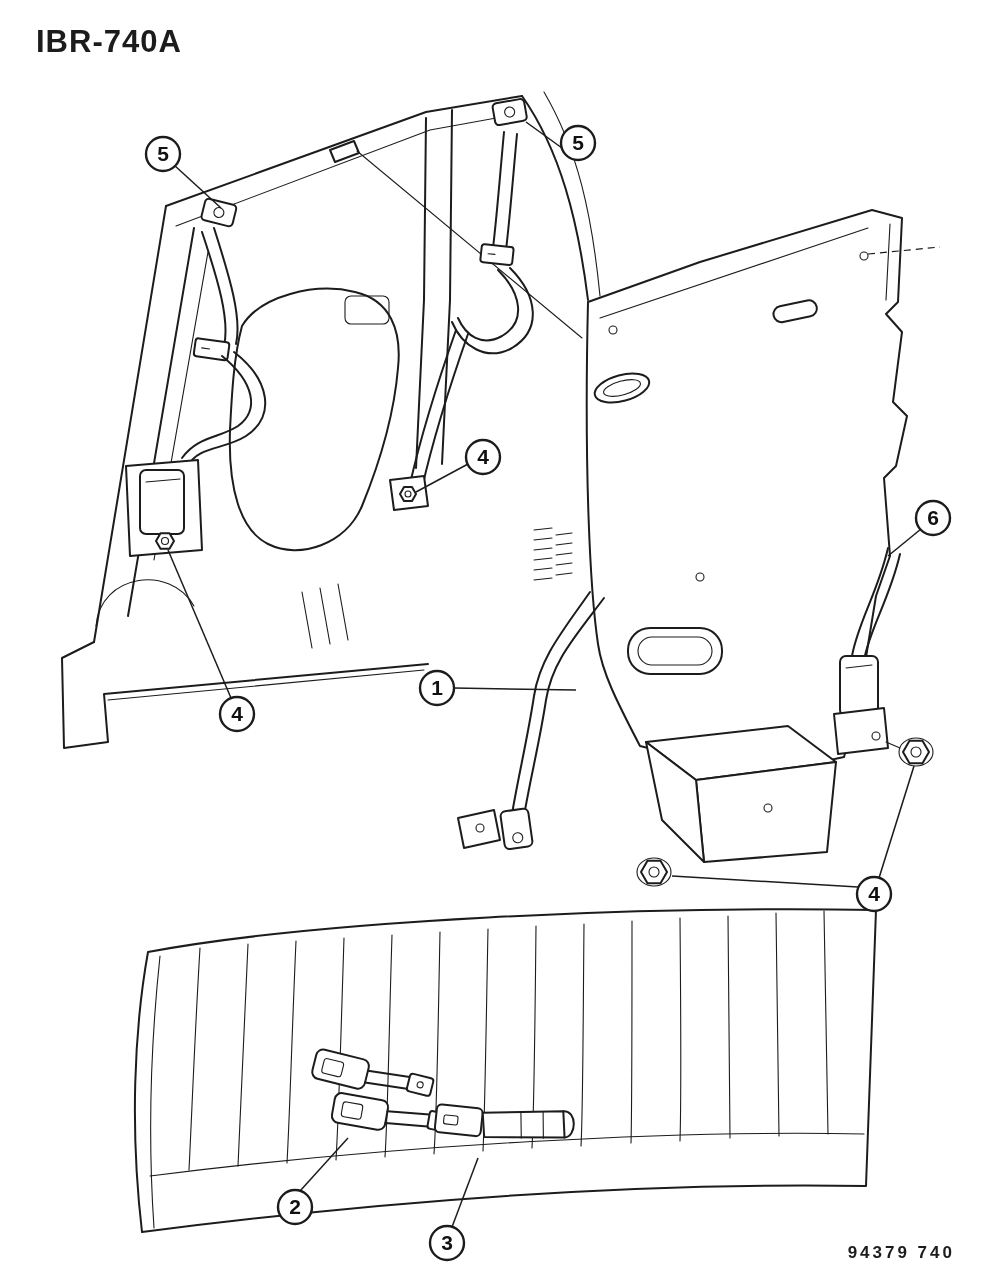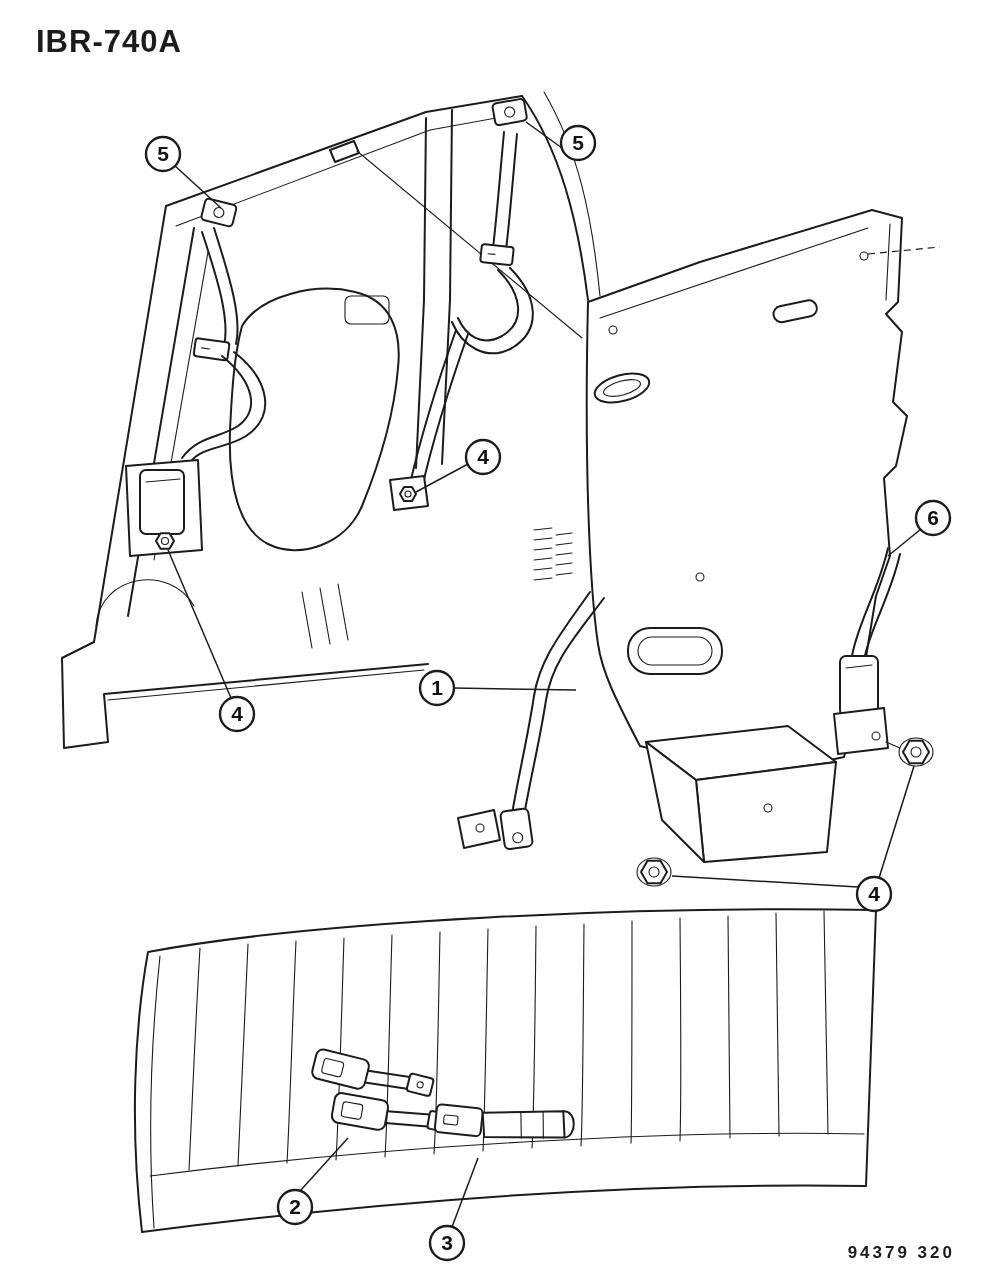--- a/index.html
+++ b/index.html
@@ -274,15 +274,15 @@
 
       <g class="callout">
         <line x1="452" y1="1227" x2="478" y2="1158"></line>
         <circle cx="447" cy="1243" r="17"></circle>
         <text x="447" y="1243" dy=".34em" text-anchor="middle">3</text>
       </g>
 
     </g>
   </svg>
 
-  <div class="sheet-number">94379 320</div>
+  <div class="sheet-number">94379 740</div>
 
 </div>
 
 </body></html>

